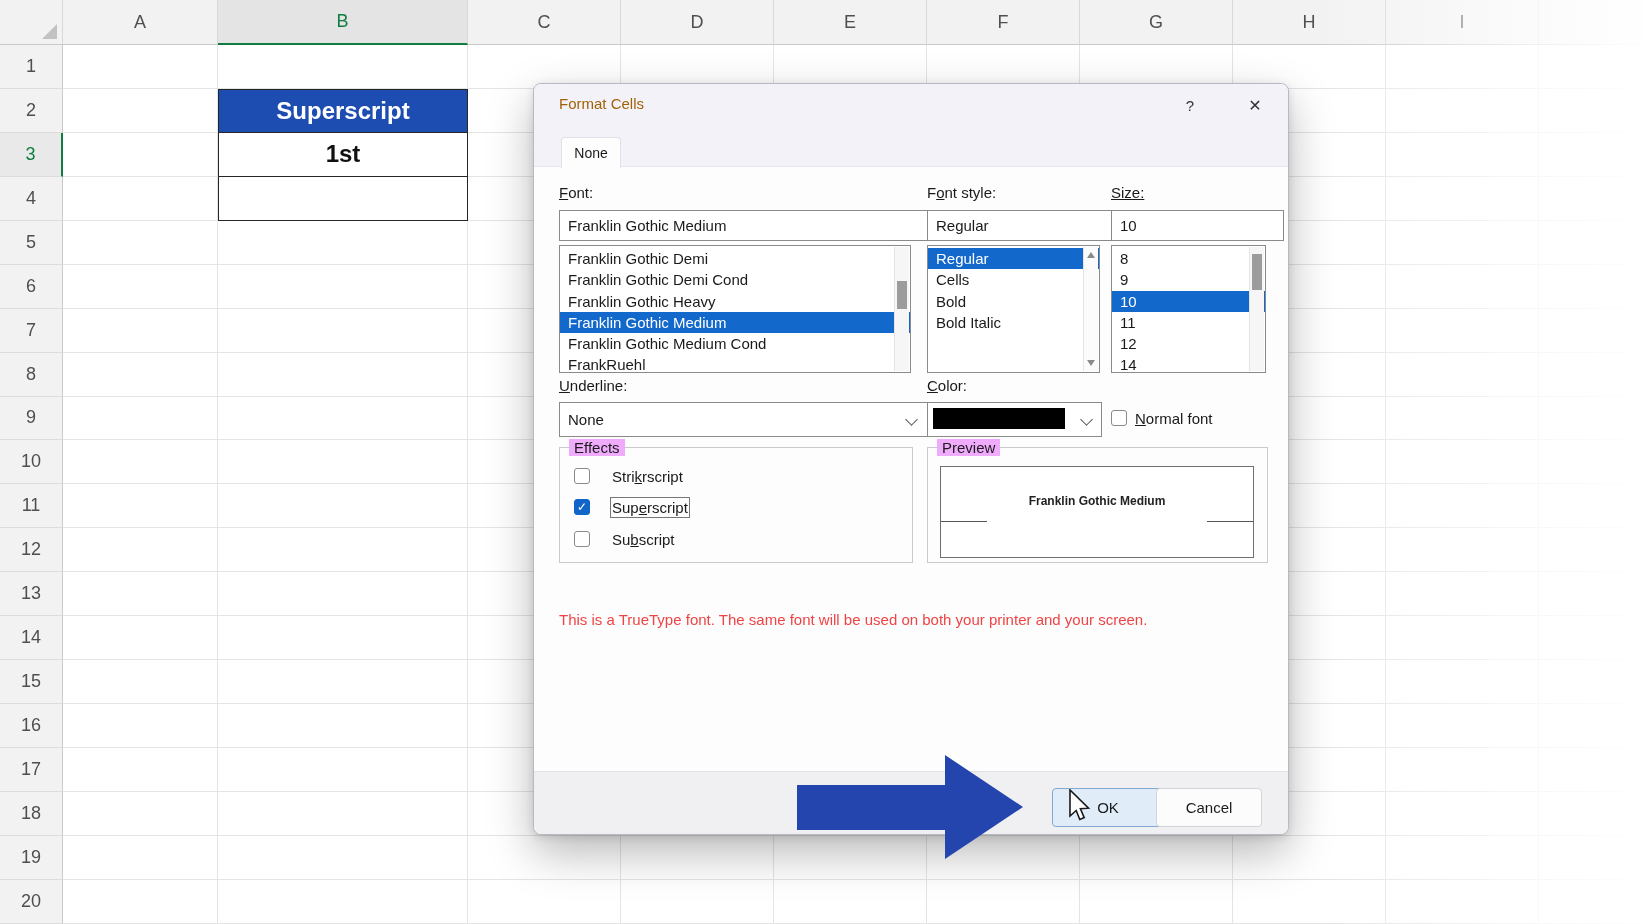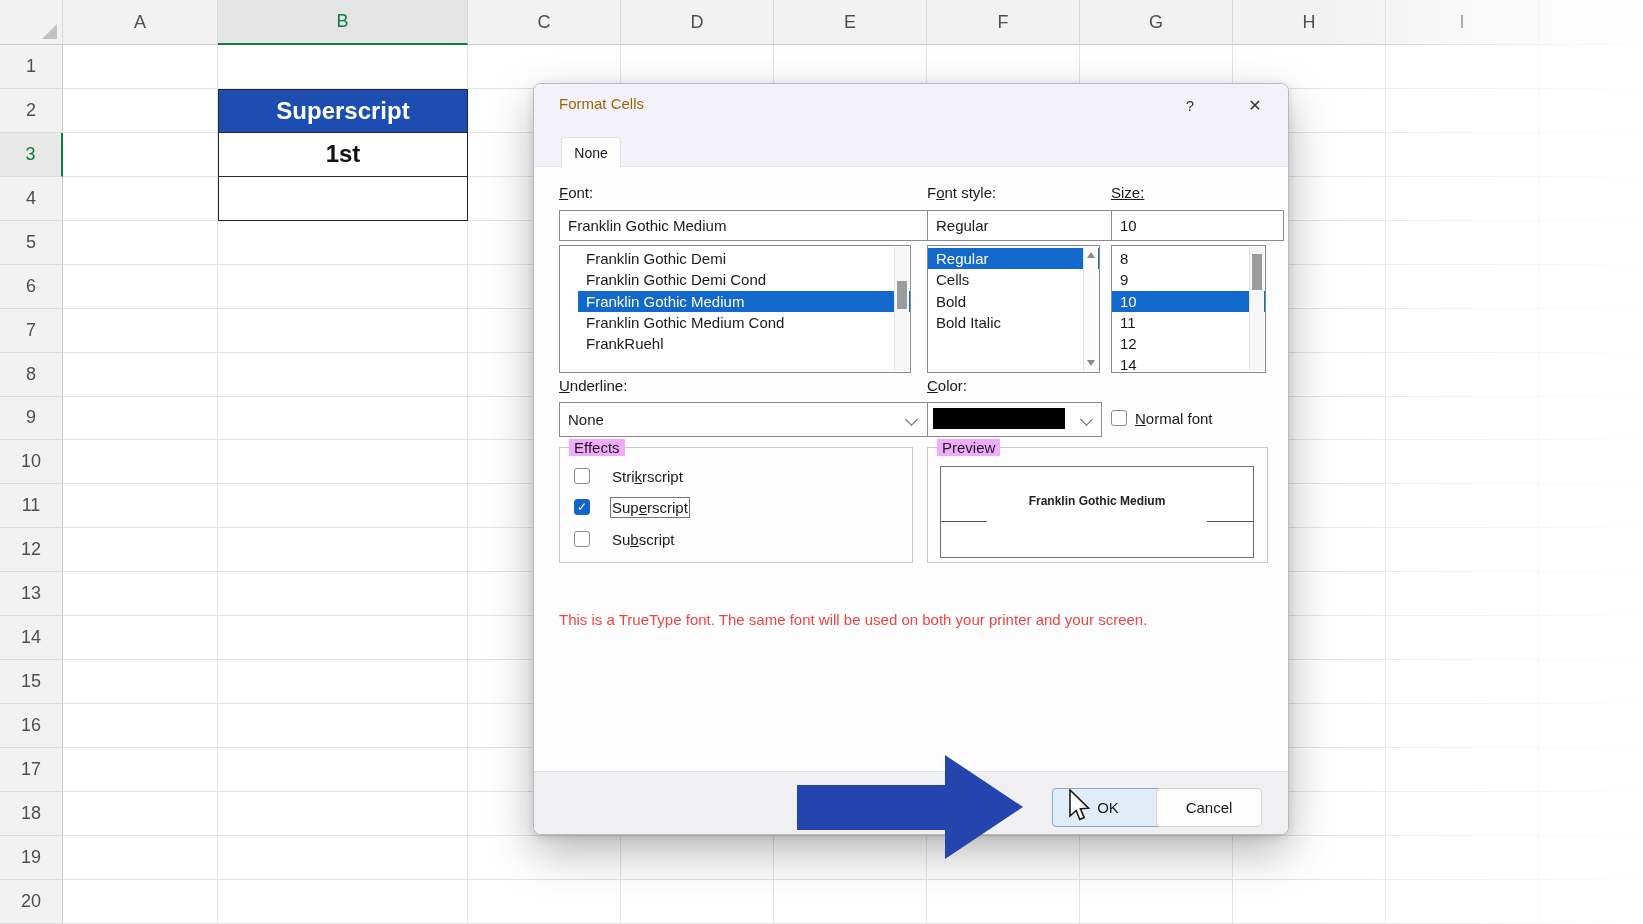--- a/index.html
+++ b/index.html
@@ -335,23 +335,24 @@
     <div class="dlg-foot"></div>
 
     <div class="lbl" style="left:25px;top:100px;"><span></span><u>F</u><span>ont:</span></div>
     <div class="lbl" style="left:393px;top:100px;"><span>F</span><u>o</u><span>nt style:</span></div>
     <div class="lbl" style="left:577px;top:100px;text-decoration:underline;"><span></span><u>S</u><span>ize:</span></div>
 
     <div class="box inp" style="left:25px;top:126px;width:352px;height:29px;">Franklin Gothic Medium</div>
     <div class="box inp" style="left:393px;top:126px;width:173px;height:29px;">Regular</div>
     <div class="box inp" style="left:577px;top:126px;width:155px;height:29px;">10</div>
 
-    <div class="box list" style="left:25px;top:161px;width:352px;height:128px;padding-left:18px;">
+    <div class="box list" style="left:25px;top:161px;width:352px;height:128px;">
       <div class="it">Franklin Gothic Demi</div>
       <div class="it">Franklin Gothic Demi Cond</div>
+      <div class="it">Franklin Gothic Heavy</div>
       <div class="it sel">Franklin Gothic Medium</div>
       <div class="it">Franklin Gothic Medium Cond</div>
       <div class="it">FrankRuehl</div>
       <div class="sb">
           <div class="thumb" style="top:34px;height:28px;"></div>
         </div>
     </div>
 
     <div class="box list" style="left:393px;top:161px;width:173px;height:128px;">
       <div class="it sel">Regular</div>

